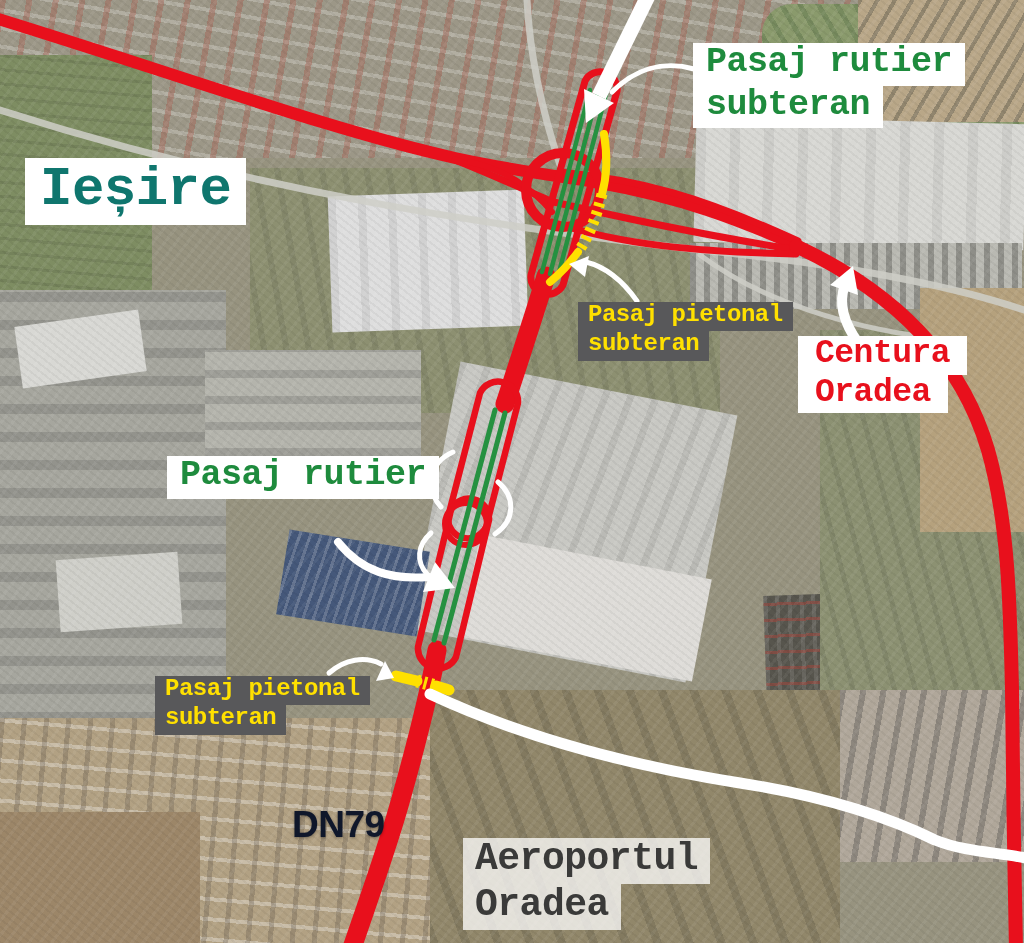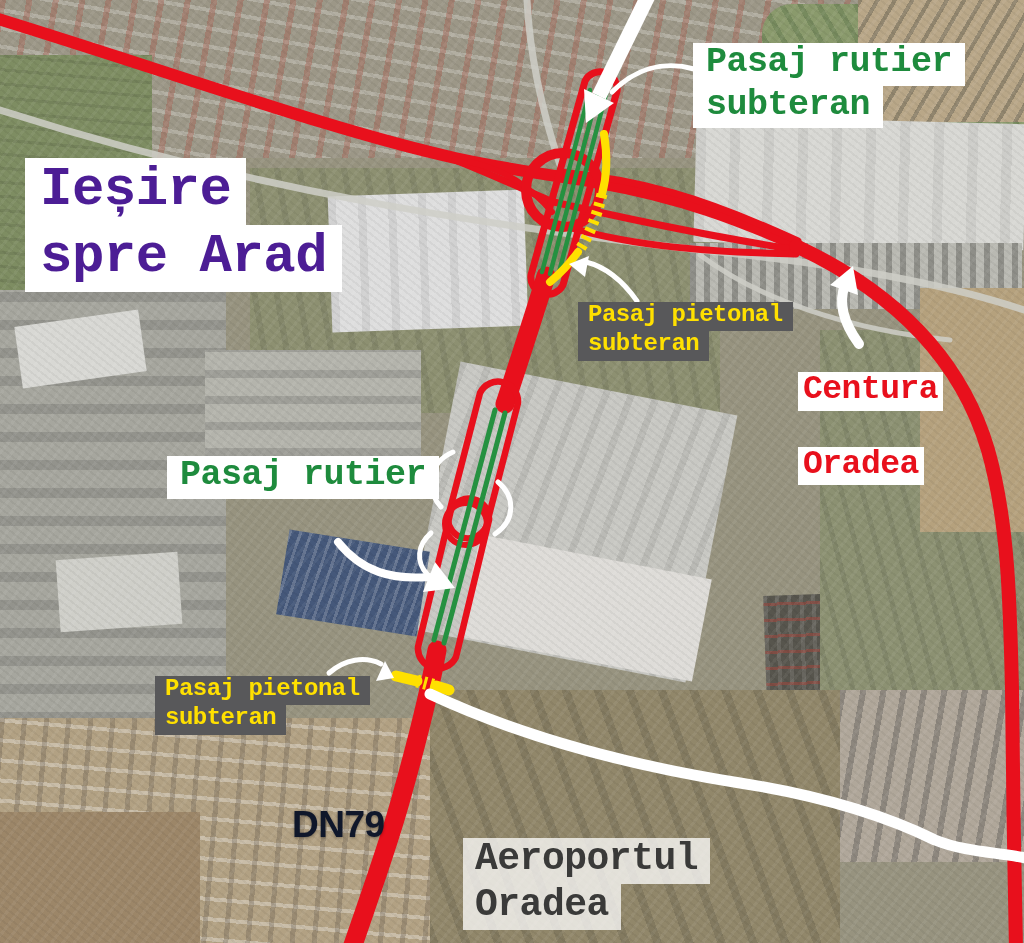--- a/index.html
+++ b/index.html
@@ -52,28 +52,28 @@
   .warehouses-br{left:840px;top:690px;width:184px;height:172px;background:#b0a79a;
     background-image:repeating-linear-gradient(100deg,rgba(60,60,60,.3) 0 6px,transparent 6px 20px);}
   .grain{position:absolute;inset:0;
     background:repeating-linear-gradient(38deg,rgba(0,0,0,.045) 0 2px,transparent 2px 6px),
                repeating-linear-gradient(-52deg,rgba(255,255,255,.05) 0 3px,transparent 3px 9px);}
   
   svg.overlay{position:absolute;left:0;top:0;}
   
   .label{position:absolute;font-weight:bold;letter-spacing:-.5px;line-height:1.02;}
   .label .line{display:table;white-space:nowrap;font-family:Liberation Mono, monospace;}
-  .lbl-exit{left:25px;top:158px;font-size:54px;color:#4c1d95;}
+  .lbl-exit{left:25px;top:158px;font-size:54px;color:#0f766e;}
   .lbl-exit .line{background:#fff;padding:4px 15px 8px;}
   .lbl-underpass{left:693px;top:43px;font-size:35px;color:#1e8b3d;}
   .lbl-underpass .line{background:#fff;padding:2px 13px 5px;}
   .lbl-ped-top{left:578px;top:302px;font-size:24px;color:#ffe000;}
   .lbl-ped-top .line{background:#58585a;padding:1px 10px 4px;}
   .lbl-centura{left:798px;top:336px;font-size:33px;color:#e8101c;}
-  .lbl-centura .line{background:#fff;padding:1px 5px 4px;margin-top:36px;}
+  .lbl-centura .line{background:#fff;padding:1px 17px 4px;}
   .lbl-overpass{left:167px;top:456px;font-size:35px;color:#1e8b3d;}
   .lbl-overpass .line{background:#fff;padding:2px 13px 5px;}
   .lbl-ped-bottom{left:155px;top:676px;font-size:24px;color:#ffe000;}
   .lbl-ped-bottom .line{background:#58585a;padding:1px 10px 4px;}
   .lbl-dn79{left:292px;top:806px;font-size:37px;color:#0f172a;text-shadow:0 1px 3px rgba(0,0,0,.35);}
   .lbl-airport{left:463px;top:838px;font-size:38px;color:#3a3a39;}
   .lbl-airport .line{background:rgba(255,255,255,.75);padding:2px 12px 5px;}
 </style>
 </head>
 <body>
@@ -162,21 +162,20 @@
       <path d="M 453 452 C 430 462, 424 488, 441 507" stroke="#fff" stroke-width="5" fill="none" stroke-linecap="round"></path>
       <path d="M 498 482 C 516 497, 515 521, 495 534" stroke="#fff" stroke-width="5" fill="none" stroke-linecap="round"></path>
       <path d="M 431 533 C 417 545, 416 562, 427 574" stroke="#fff" stroke-width="5" fill="none" stroke-linecap="round"></path>
       <path d="M 329 673 C 345 659, 365 656, 381 664" stroke="#fff" stroke-width="5" fill="none" stroke-linecap="round"></path>
       <polygon points="394,678 376,681 385,661" fill="#fff"></polygon>
     </g>
   </svg>
 
   <div class="label lbl-exit">
     <span class="line">Ieșire</span>
-    <span class="line">spre Arad</span>
   </div>
 
   <div class="label lbl-underpass">
     <span class="line">Pasaj rutier</span>
     <span class="line">subteran</span>
   </div>
 
   <div class="label lbl-ped-top">
     <span class="line">Pasaj pietonal</span>
     <span class="line">subteran</span>

